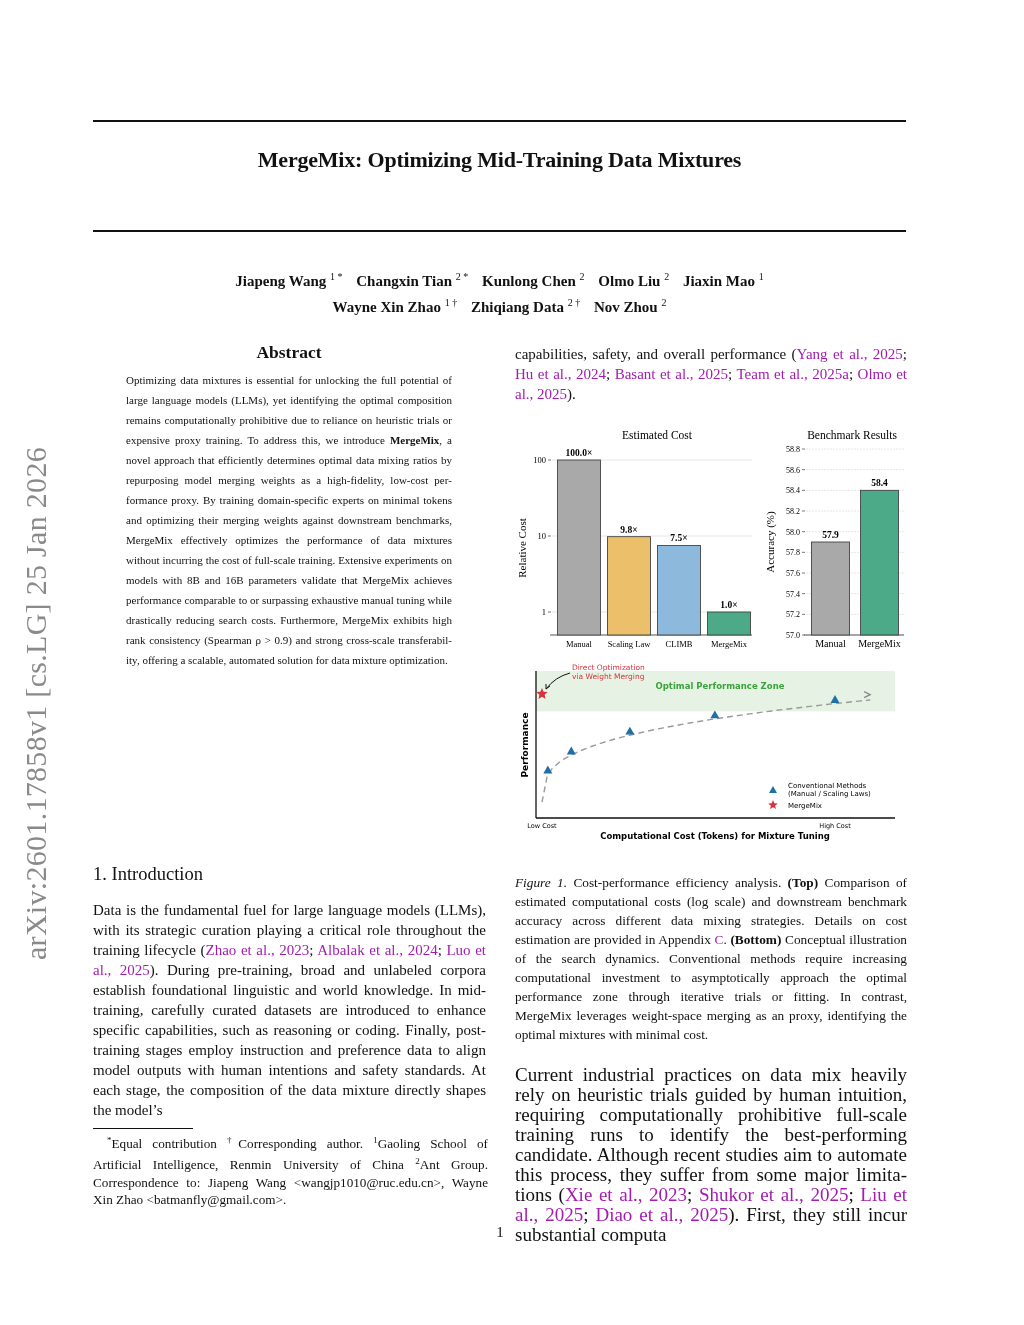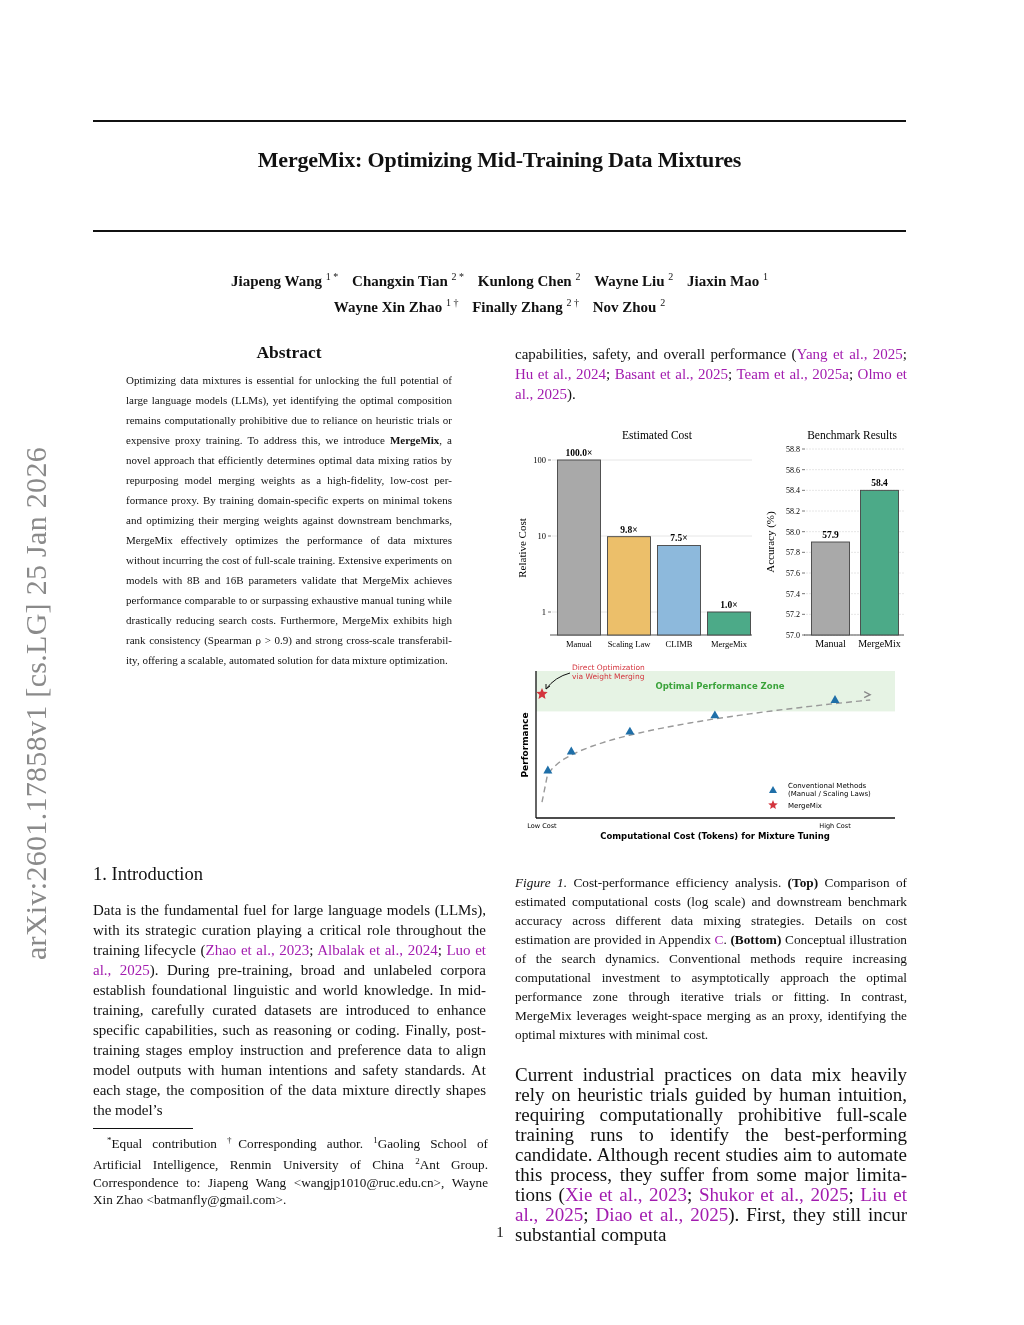--- a/index.html
+++ b/index.html
@@ -45,26 +45,26 @@
 <div class="title">
   <div>MergeMix: Optimizing Mid-Training Data Mixtures</div>
 </div>
 <div class="rule" id="rule-bottom"></div>
 
 <div class="authors">
   <div>
     <span class="au"><span>Jiapeng Wang</span> <sup>1 *</sup></span>
     <span class="au"><span>Changxin Tian</span> <sup>2 *</sup></span>
     <span class="au"><span>Kunlong Chen</span> <sup>2</sup></span>
-    <span class="au"><span>Wayne Liu</span> <sup>2</sup></span>
+    <span class="au"><span>Olmo Liu</span> <sup>2</sup></span>
     <span class="au"><span>Jiaxin Mao</span> <sup>1</sup></span>
   </div>
   <div>
     <span class="au"><span>Wayne Xin Zhao</span> <sup>1 †</sup></span>
-    <span class="au"><span>Finally Zhang</span> <sup>2 †</sup></span>
+    <span class="au"><span>Zhiqiang Data</span> <sup>2 †</sup></span>
     <span class="au"><span>Nov Zhou</span> <sup>2</sup></span>
   </div>
 </div>
 
 <div class="abstract-head">Abstract</div>
 <div class="abstract"><span>Optimizing data mixtures is essential for unlock­ing the full potential of large language models (LLMs), yet identifying the optimal composition remains computationally prohibitive due to re­liance on heuristic trials or expensive proxy train­ing.  To address this, we introduce </span><b>MergeMix</b><span>, a novel approach that efficiently determines op­timal data mixing ratios by repurposing model merging weights as a high-fidelity, low-cost per­formance proxy.  By training domain-specific experts on minimal tokens and optimizing their merging weights against downstream benchmarks, MergeMix effectively optimizes the performance of data mixtures without incurring the cost of full-scale training.  Extensive experiments on mod­els with 8B and 16B parameters validate that MergeMix achieves performance comparable to or surpassing exhaustive manual tuning while drastically reducing search costs.  Furthermore, MergeMix exhibits high rank consistency (Spear­man ρ &gt; 0.9) and strong cross-scale transferabil­ity, offering a scalable, automated solution for data mixture optimization.</span></div>
 
 <div class="sec-head">1. Introduction</div>
 <div class="col-left intro"><span>Data is the fundamental fuel for large language models (LLMs), with its strategic curation playing a critical role throughout the training lifecycle (</span><a class="cite">Zhao et al., 2023</a><span>; </span><a class="cite">Al­balak et al., 2024</a><span>; </span><a class="cite">Luo et al., 2025</a><span>).  During pre-training, broad and unlabeled corpora establish foundational linguis­tic and world knowledge. In mid-training, carefully curated datasets are introduced to enhance specific capabilities, such as reasoning or coding. Finally, post-training stages employ instruction and preference data to align model outputs with human intentions and safety standards. At each stage, the composition of the data mixture directly shapes the model’s</span></div>
 

